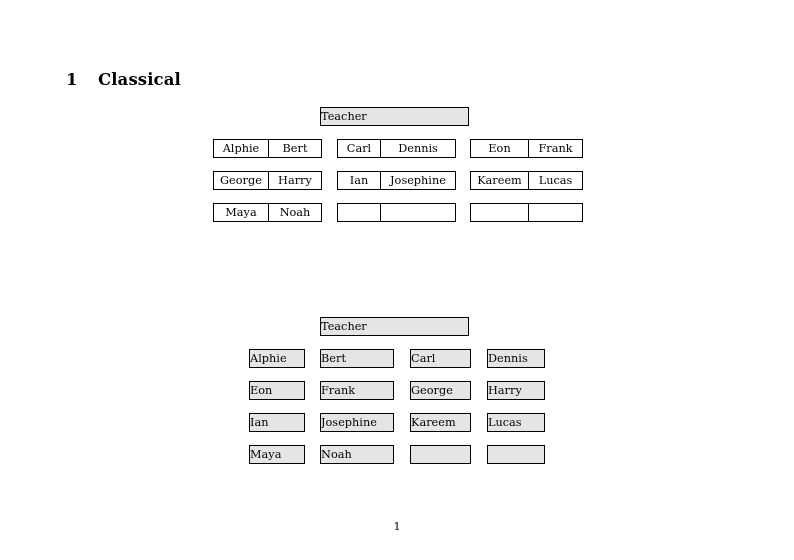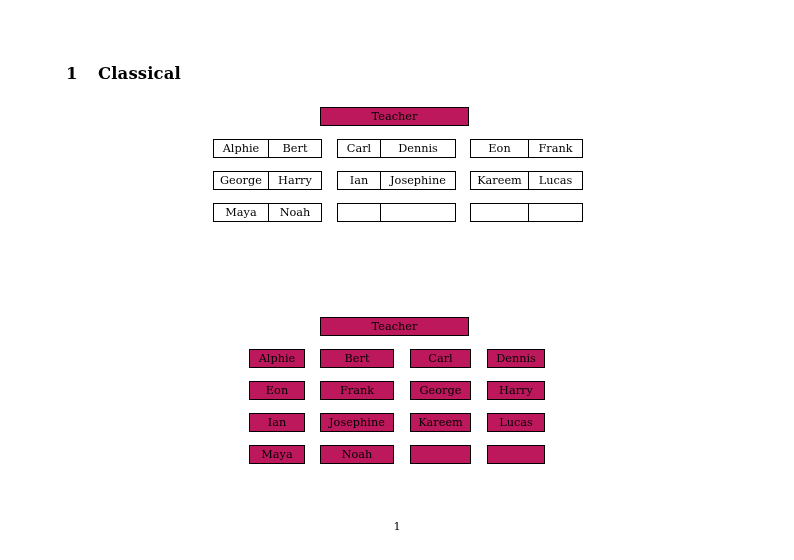--- a/index.html
+++ b/index.html
@@ -19,38 +19,38 @@
   .page { position: absolute; inset: 0; }
 
   
   .section-heading {
     position: absolute;
     font-weight: bold;
     font-size: 16.5px;
     letter-spacing: 0.1px;
     white-space: nowrap;
     line-height: 1;
+    margin-top: 6px;
   }
   .section-heading .sec-num { display: inline-block; width: 32px; }
   .section-heading .sec-title { display: inline-block; }
 
   #heading-classical   { left: 66px; top: 66px; }
   #heading-distributed { left: 66px; top: 277px; }
 
   
   .cell {
     box-sizing: border-box;
     height: 19px;
     line-height: 17px;
     border: 1px solid #000000;
     font-size: 11.3px;
-    text-align: center;
     white-space: nowrap;
     overflow: hidden;
-    background: #be185d;
+    background: #e5e5e5;
   }
 
   
   .teacher-box {
     position: absolute;
     left: 320px;
     width: 149px;
   }
 
   

